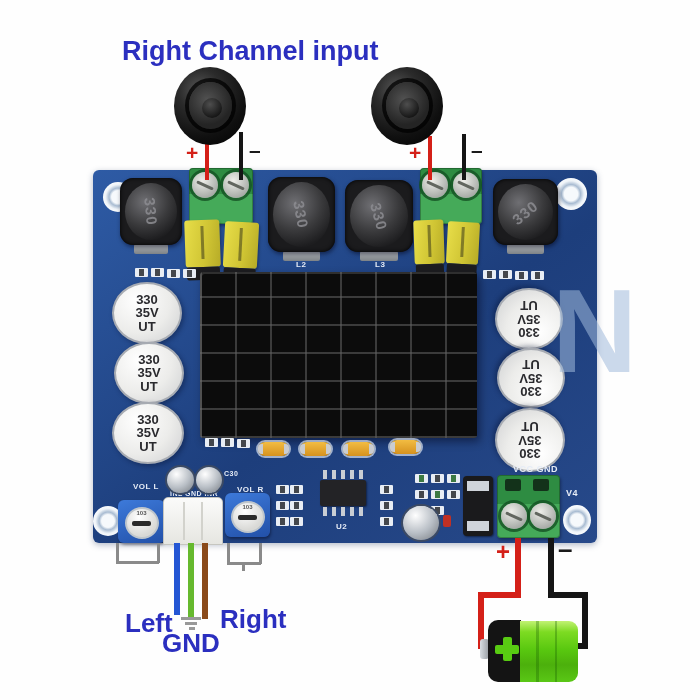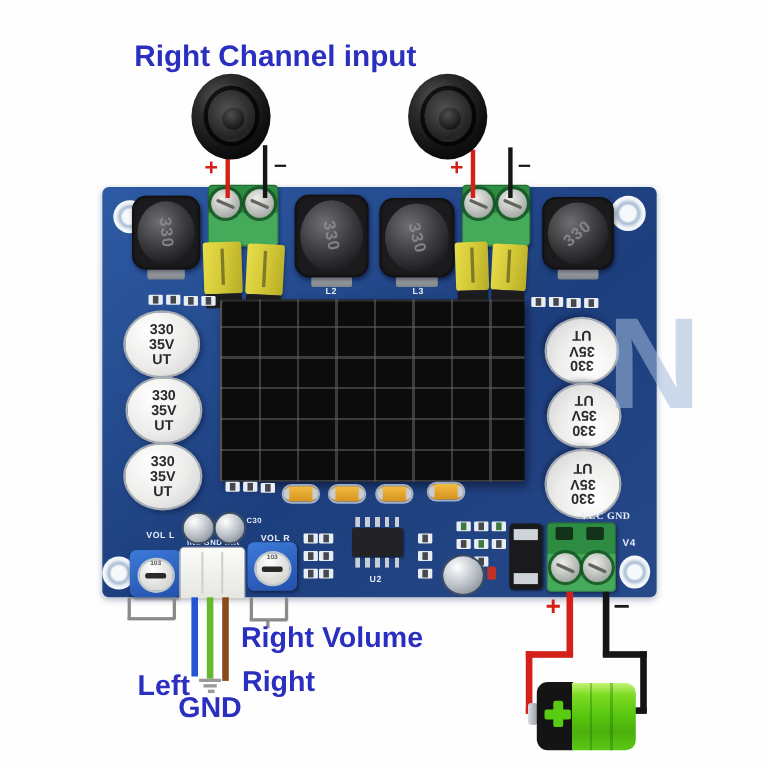--- a/index.html
+++ b/index.html
@@ -202,21 +202,21 @@
       <span>330</span>
         <span>35V</span>
         <span>UT</span>
       </div>
 
     <div class="silk" style="left:203px;top:90px;">L2</div>
     <div class="silk" style="left:282px;top:90px;">L3</div>
     <div class="silk" style="left:40px;top:312px;">VOL L</div>
     <div class="silk" style="left:144px;top:315px;">VOL R</div>
     <div class="silk" style="left:77px;top:320px;font-size:7px;">INL GND INR</div>
-    <div class="silk" style="left:435px;top:294px;font-size:9px;font-family:Liberation Serif, serif;">VCC GND</div>
+    <div class="silk" style="left:420px;top:294px;font-size:9px;">VCC GND</div>
     <div class="silk" style="left:473px;top:318px;font-size:9px;">V4</div>
     <div class="silk" style="left:243px;top:352px;">U2</div>
     <div class="silk" style="left:131px;top:300px;font-size:7px;">C30</div>
 
     <div class="smd" style="left:42px;top:98px;"></div>
     <div class="smd" style="left:58px;top:98px;"></div>
     <div class="smd" style="left:74px;top:99px;"></div>
     <div class="smd" style="left:90px;top:99px;"></div>
     <div class="smd" style="left:390px;top:100px;"></div>
     <div class="smd" style="left:406px;top:100px;"></div>
@@ -284,21 +284,20 @@
   <div class="brk" style="left:227px;top:562px;width:34px;height:2.5px;"></div>
   <div class="brk" style="left:242px;top:564px;width:2.5px;height:7px;"></div>
 
   <div class="wseg w-blue" style="left:174px;top:543px;width:6px;height:72px;"></div>
   <div class="wseg w-green" style="left:188px;top:543px;width:6px;height:74px;"></div>
   <div class="wseg w-brown" style="left:202px;top:543px;width:6px;height:76px;"></div>
   <div class="gbar" style="left:181px;top:617px;width:20px;height:3px;"></div>
   <div class="gbar" style="left:185px;top:622px;width:12px;height:3px;"></div>
   <div class="gbar" style="left:189px;top:627px;width:6px;height:2.5px;"></div>
 
-  <div class="ann" style="left:219px;top:564px;font-size:26px;">Right Volume</div>
   <div class="ann" style="left:125px;top:608px;font-size:26px;">Left</div>
   <div class="ann" style="left:162px;top:628px;font-size:26px;">GND</div>
   <div class="ann" style="left:220px;top:604px;font-size:26px;">Right</div>
 
   <div class="wseg w-red" style="left:515px;top:538px;width:6px;height:58px;"></div>
   <div class="wseg w-red" style="left:478px;top:592px;width:43px;height:6px;"></div>
   <div class="wseg w-red" style="left:478px;top:592px;width:6px;height:56px;"></div>
   <div class="wseg w-red" style="left:478px;top:643px;width:12px;height:6px;"></div>
   <div class="wseg w-black" style="left:548px;top:538px;width:6px;height:58px;"></div>
   <div class="wseg w-black" style="left:548px;top:592px;width:40px;height:6px;"></div>

